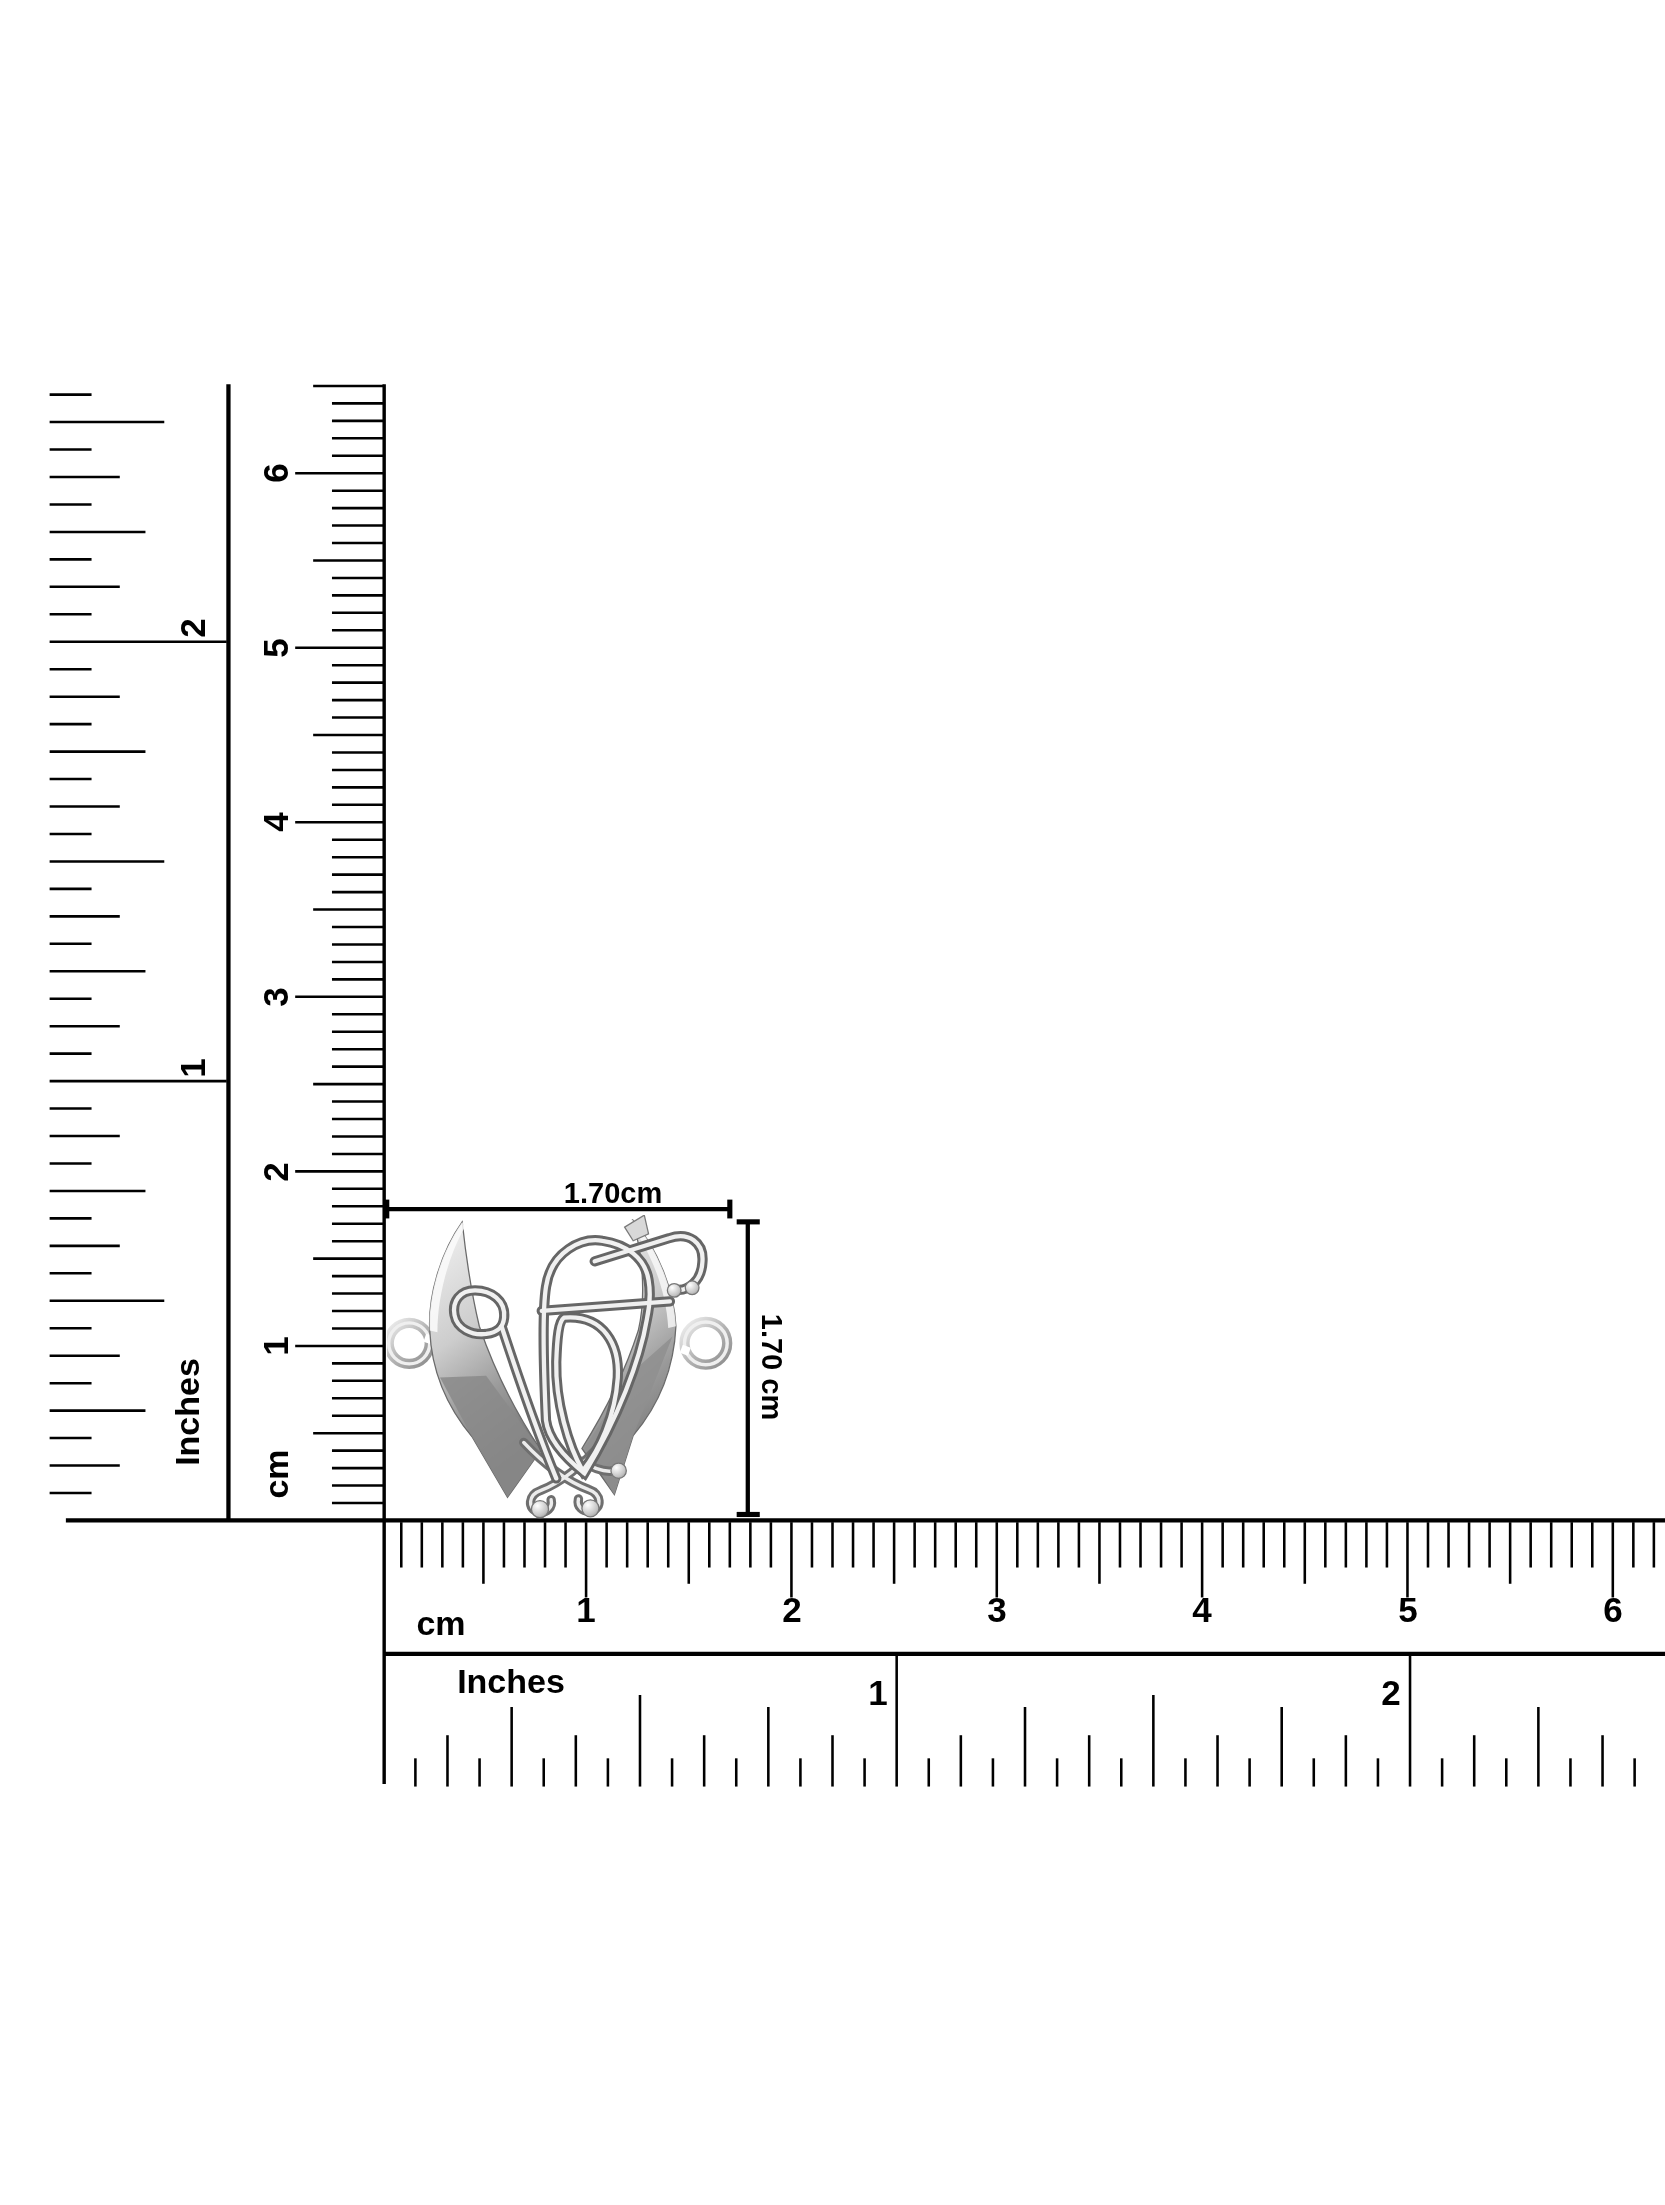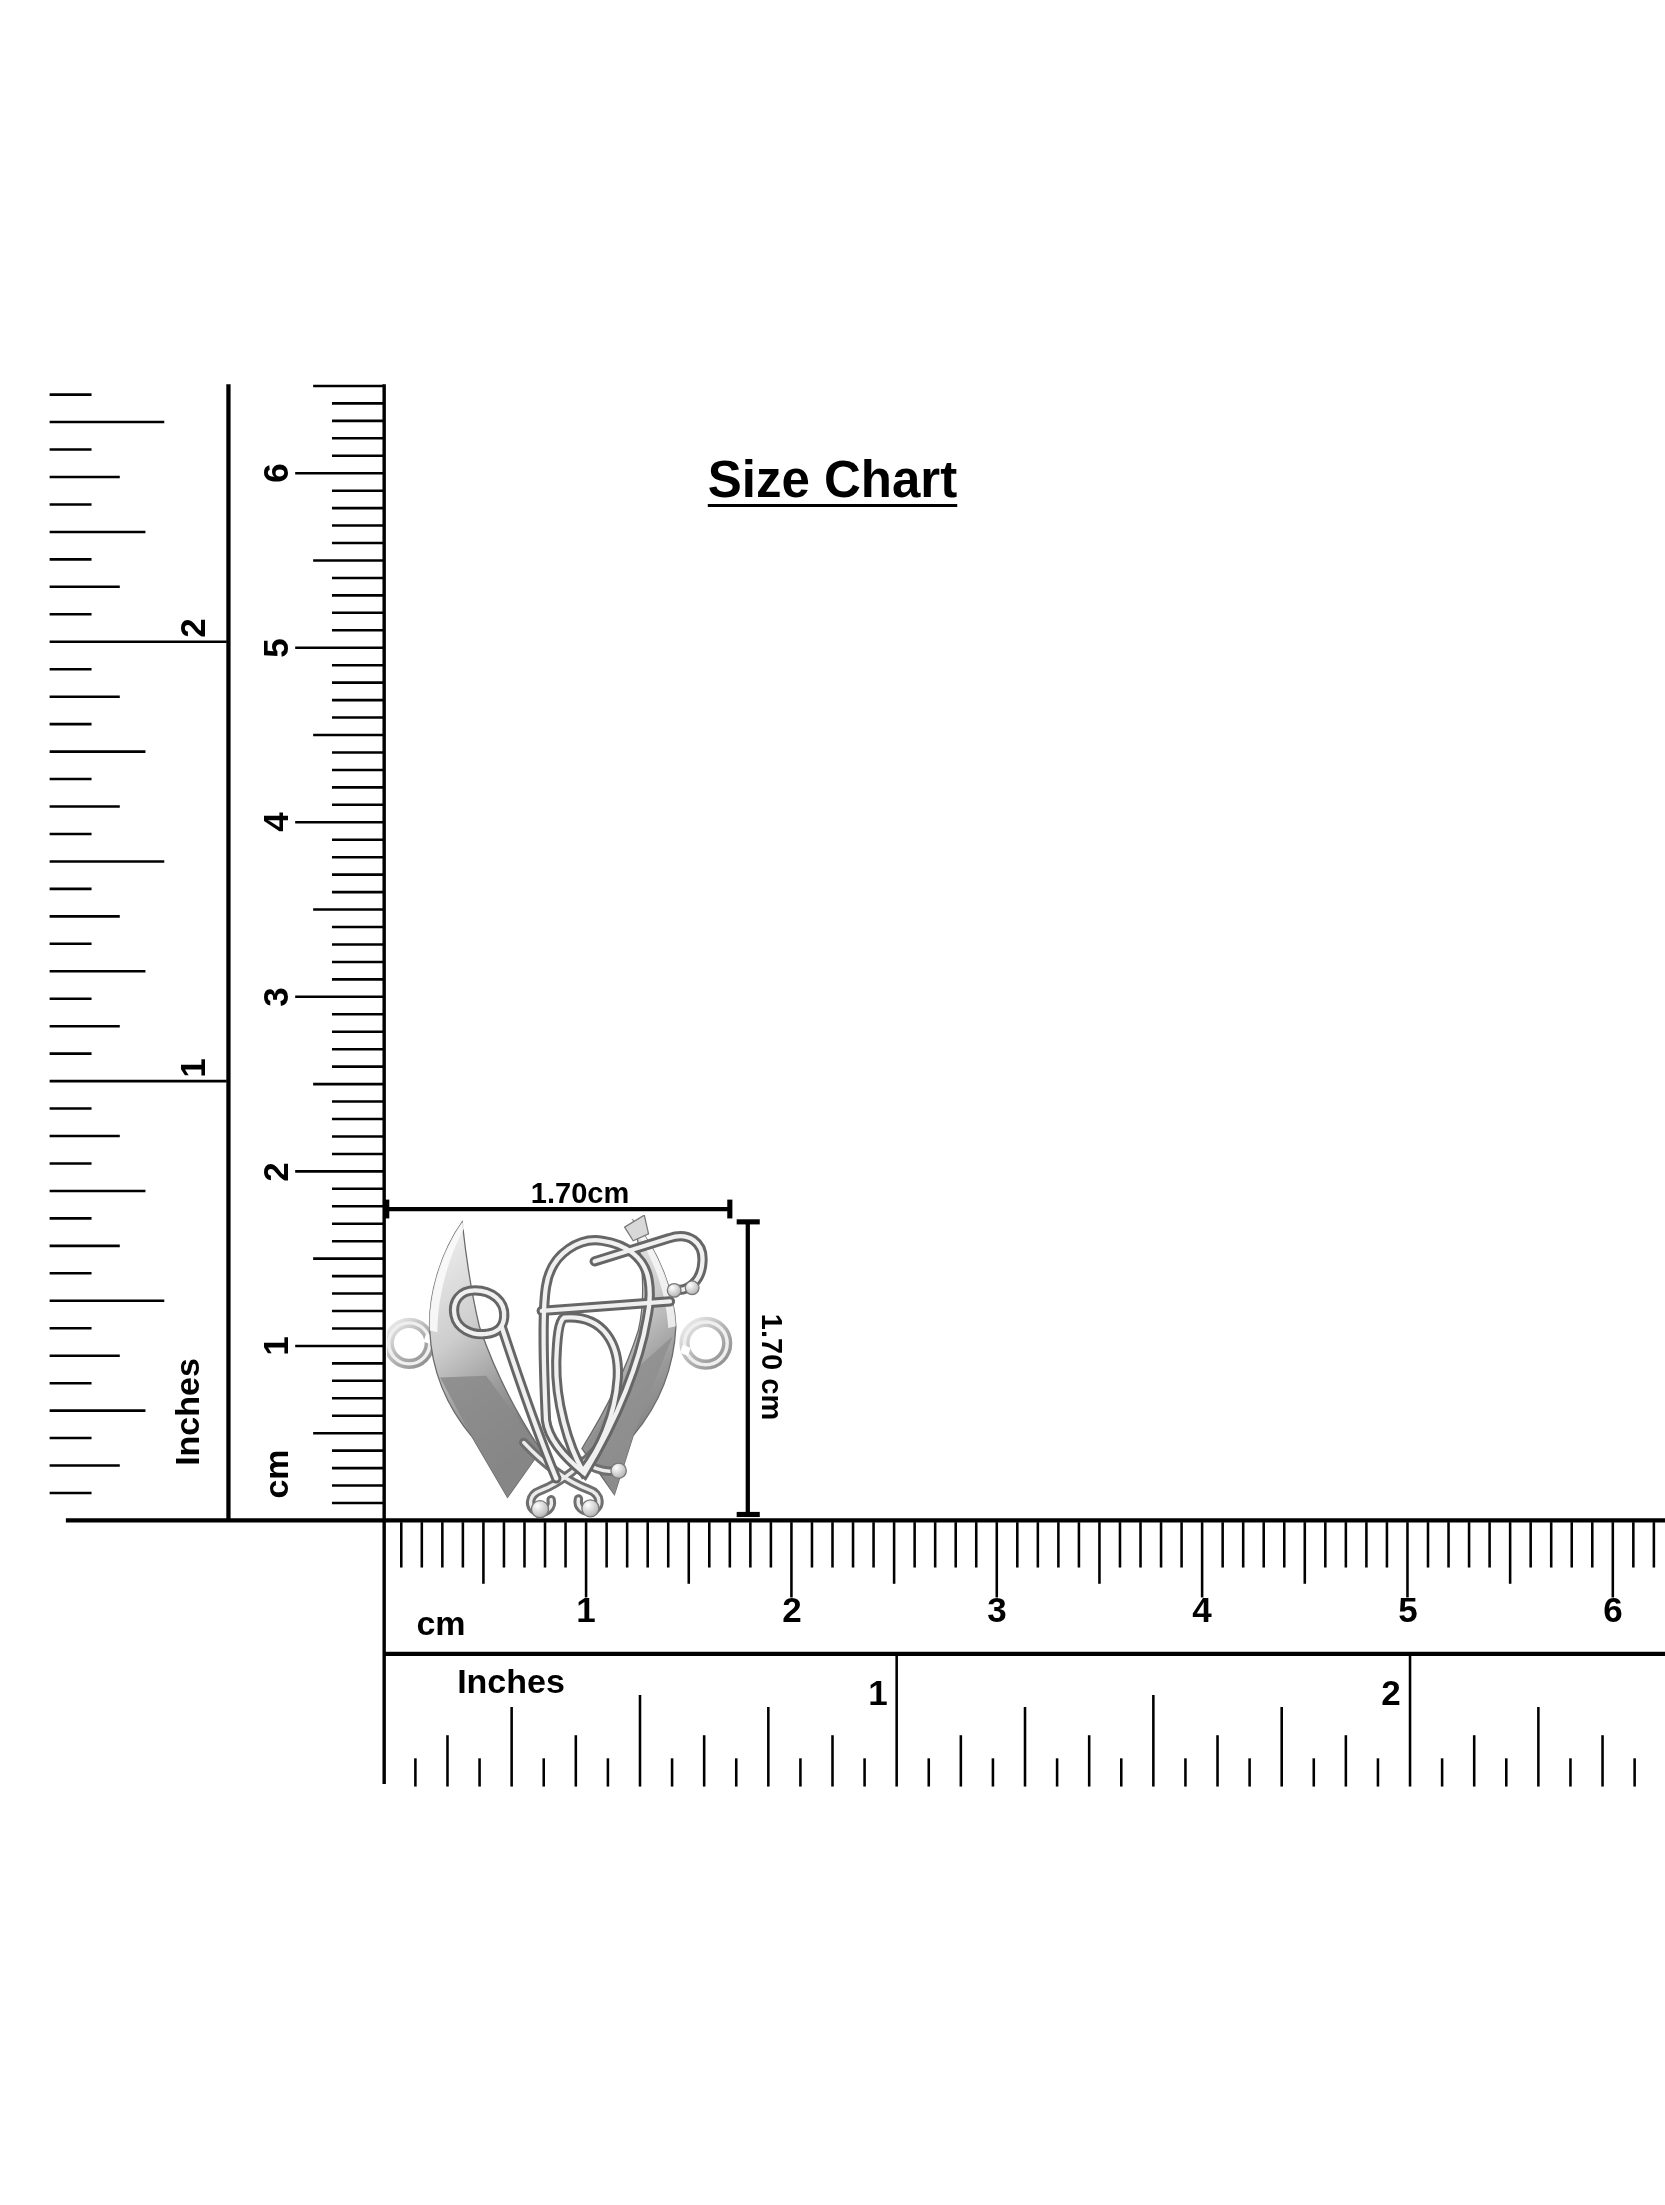--- a/index.html
+++ b/index.html
@@ -27,21 +27,20 @@
     text-decoration-thickness:3.4px;
   }
   .dim-label{font-size:29px;}
   #pendant-svg{position:absolute;left:387px;top:1215px;z-index:2;}
 </style>
 </head>
 <body>
 
 <div id="canvas">
 
-  <div id="page-title">Size Chart</div>
 
   <svg id="scene" width="1665" height="2205" viewBox="0 0 1946 2577">
       <line x1="77" y1="1777" x2="1946" y2="1777" stroke="#000000" stroke-width="5"></line>
       <line x1="448" y1="1933" x2="1946" y2="1933" stroke="#000000" stroke-width="5"></line>
       <line x1="267" y1="449" x2="267" y2="1777" stroke="#000000" stroke-width="5"></line>
       <line x1="449" y1="449" x2="449" y2="2085" stroke="#000000" stroke-width="4"></line>
       <line x1="58" y1="1744.90625" x2="107" y2="1744.90625" stroke="#000000" stroke-width="3"></line>
       <line x1="58" y1="1712.8125" x2="140" y2="1712.8125" stroke="#000000" stroke-width="3"></line>
       <line x1="58" y1="1680.71875" x2="107" y2="1680.71875" stroke="#000000" stroke-width="3"></line>
       <line x1="58" y1="1648.625" x2="170" y2="1648.625" stroke="#000000" stroke-width="3"></line>
@@ -255,21 +254,21 @@
       <line x1="861" y1="1428" x2="888" y2="1428" stroke="#000000" stroke-width="6"></line>
       <line x1="861" y1="1770" x2="888" y2="1770" stroke="#000000" stroke-width="6"></line>
     </svg>
 
   <div class="lbl unit rot-ccw" style="left:187px;top:1412px;">Inches</div>
   <div class="lbl unit rot-ccw" style="left:276px;top:1474px;">cm</div>
 
   <div class="lbl unit" style="left:441px;top:1623px;">cm</div>
   <div class="lbl unit" style="left:511px;top:1681px;">Inches</div>
 
-  <div class="lbl dim-label" style="left:580px;top:1193px;">1.70cm</div>
+  <div class="lbl dim-label" style="left:613px;top:1193px;">1.70cm</div>
   <div class="lbl dim-label rot-cw" style="left:771px;top:1367px;">1.70 cm</div>
 
   <svg id="pendant-svg" width="359" height="308" viewBox="0 0 420 360">
     <defs>
       <linearGradient id="gBlade" x1="0" y1="0" x2="0.3" y2="1">
         <stop offset="0" stop-color="#f4f4f4"></stop>
         <stop offset="0.45" stop-color="#cdcdcd"></stop>
         <stop offset="0.72" stop-color="#9a9a9a"></stop>
         <stop offset="1" stop-color="#747474"></stop>
       </linearGradient>

